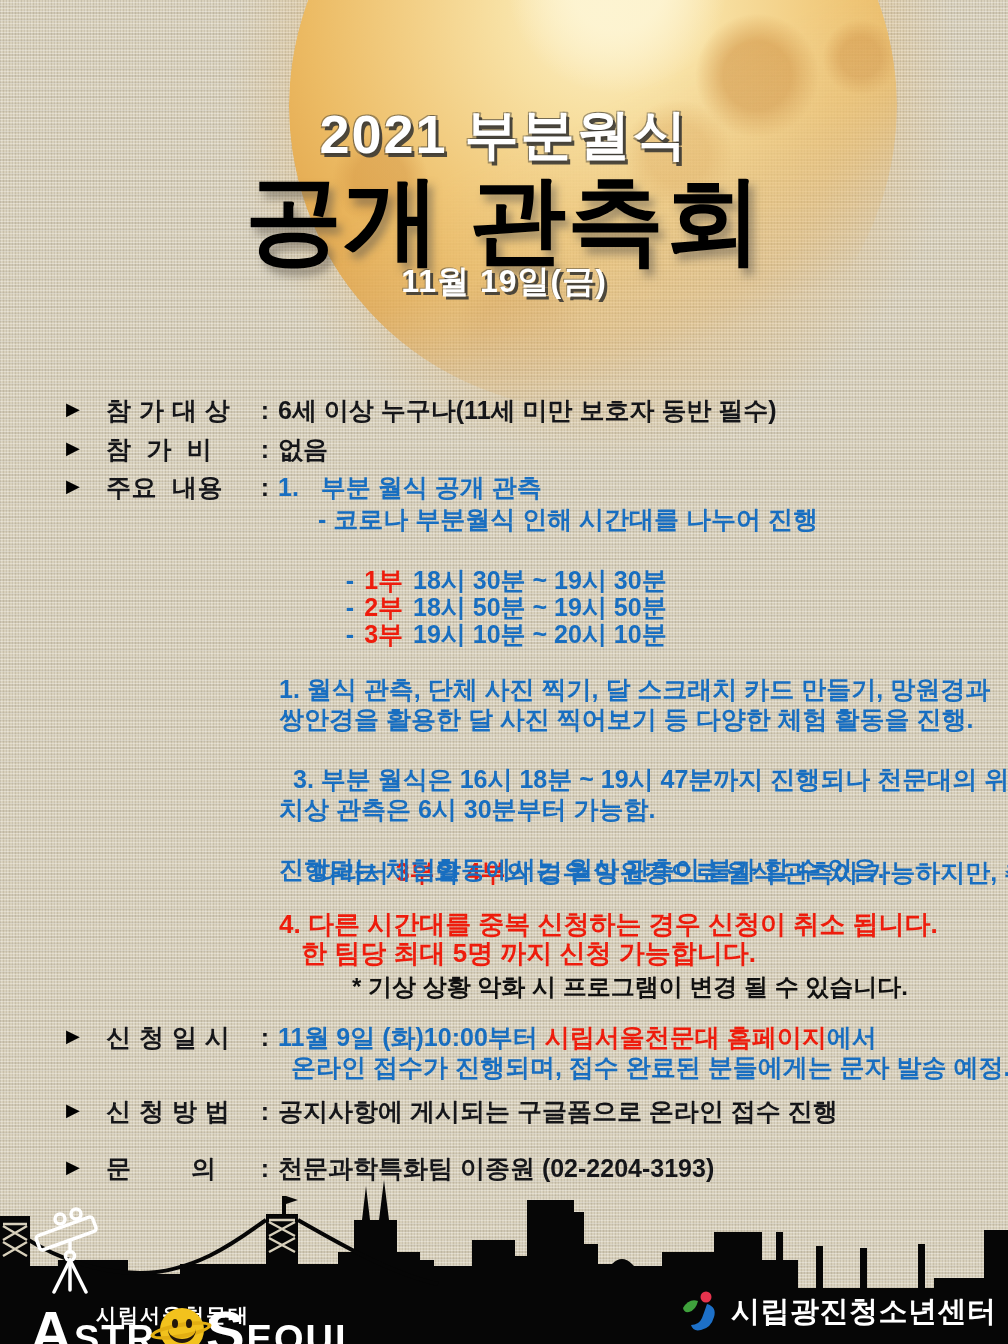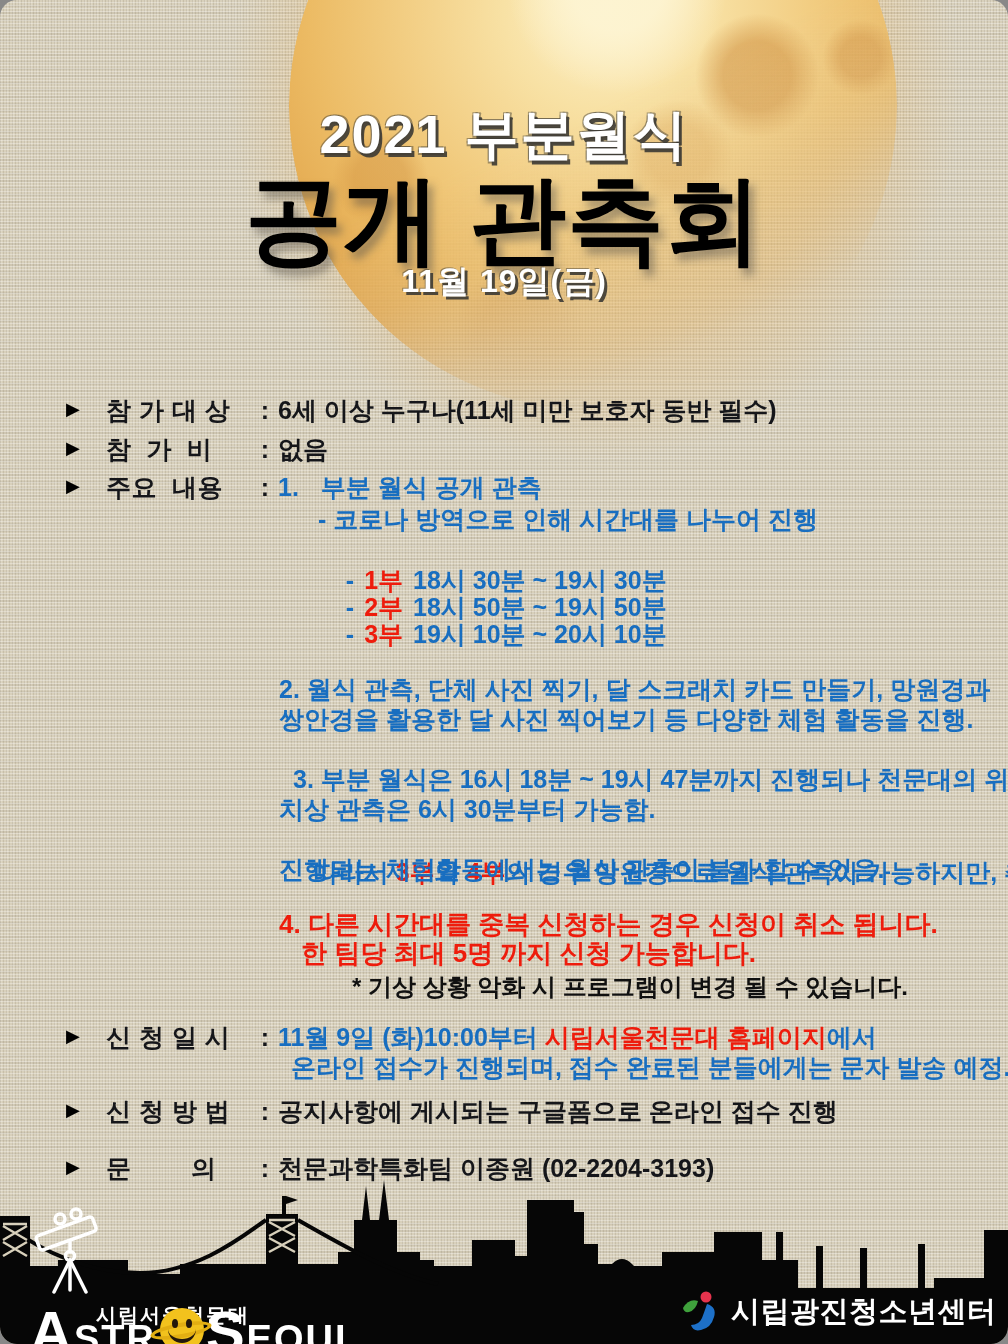--- a/index.html
+++ b/index.html
@@ -6,21 +6,20 @@
   html,body { background:#888; }
   .poster {
     position:relative; width:1008px; height:1344px; overflow:hidden;
     font-family:"Liberation Sans","DejaVu Sans",sans-serif;
     background-color:#d8d0bb;
     background-image:
       repeating-linear-gradient(0deg, rgba(255,255,255,0.30) 0 1px, rgba(0,0,0,0) 1px 3px),
       repeating-linear-gradient(90deg, rgba(120,110,90,0.18) 0 1px, rgba(0,0,0,0) 1px 3px),
       repeating-linear-gradient(0deg, rgba(120,110,90,0.10) 0 2px, rgba(0,0,0,0) 2px 7px),
       repeating-linear-gradient(90deg, rgba(255,255,255,0.12) 0 2px, rgba(0,0,0,0) 2px 6px);
-    border-radius: 17px;
   }
   
   .moon-glow {
     position:absolute; left:215px; top:-285px; width:760px; height:760px; border-radius:50%;
     background:radial-gradient(circle, rgba(240,190,100,0.55) 0%, rgba(236,178,88,0.30) 46%, rgba(236,178,88,0) 68%);
   }
   .moon {
     position:absolute; left:289px; top:-198px; width:608px; height:608px; border-radius:50%;
     background-image:
       radial-gradient(circle at 77% 45%, rgba(198,128,46,0.45) 0 34px, rgba(198,128,46,0) 62px),
@@ -101,33 +100,33 @@
     <span>없음</span>
   </div>
 
   <div class="line row" style="top:471px">
     <span class="bullet">▶</span>
     <span class="label">주요  내용</span>
     <span class="colon">:</span>
     <span class="c-blue">1.</span>
     <span class="c-blue gap">부분 월식 공개 관측</span>
   </div>
-  <div class="line c-blue" style="left:318px; top:503px">- 코로나 방역으로 인해 시간대를 나누어 진행</div>
+  <div class="line c-blue" style="left:318px; top:503px">- 코로나 부분월식 인해 시간대를 나누어 진행</div>
 
   <div class="line" style="left:318px; top:531px">
     <span class="c-blue">-</span><span class="c-red sp">1부</span><span class="c-blue sp">18시 30분 ~ 19시 30분</span>
   </div>
   <div class="line" style="left:318px; top:558px">
     <span class="c-blue">-</span><span class="c-red sp">2부</span><span class="c-blue sp">18시 50분 ~ 19시 50분</span>
   </div>
   <div class="line" style="left:318px; top:585px">
     <span class="c-blue">-</span><span class="c-red sp">3부</span><span class="c-blue sp">19시 10분 ~ 20시 10분</span>
   </div>
 
-  <div class="line c-blue" style="left:279px; top:673px">2. 월식 관측, 단체 사진 찍기, 달 스크래치 카드 만들기, 망원경과</div>
+  <div class="line c-blue" style="left:279px; top:673px">1. 월식 관측, 단체 사진 찍기, 달 스크래치 카드 만들기, 망원경과</div>
   <div class="line c-blue" style="left:279px; top:703px">쌍안경을 활용한 달 사진 찍어보기 등 다양한 체험 활동을 진행.</div>
 
   <div class="line c-blue" style="left:293px; top:763px">3. 부분 월식은 16시 18분 ~ 19시 47분까지 진행되나 천문대의 위</div>
   <div class="line c-blue" style="left:279px; top:793px">치상 관측은 6시 30분부터 가능함.</div>
   <div class="line" style="left:279px; top:823px">
     <span class="c-blue"> 따라서 </span><span class="c-red">3부</span><span class="c-blue">와 </span><span class="c-red">4부</span><span class="c-blue">의 경우 망원경으로 월식 관측이 가능하지만, 추후</span>
   </div>
   <div class="line c-blue" style="left:279px; top:853px">진행되는 체험활동에서는 월식 관측이 불가 할 수 있음.</div>
 
   <div class="line c-red red-line" style="left:279px; top:908px">4. 다른 시간대를 중복 신청하는 경우 신청이 취소 됩니다.</div>

